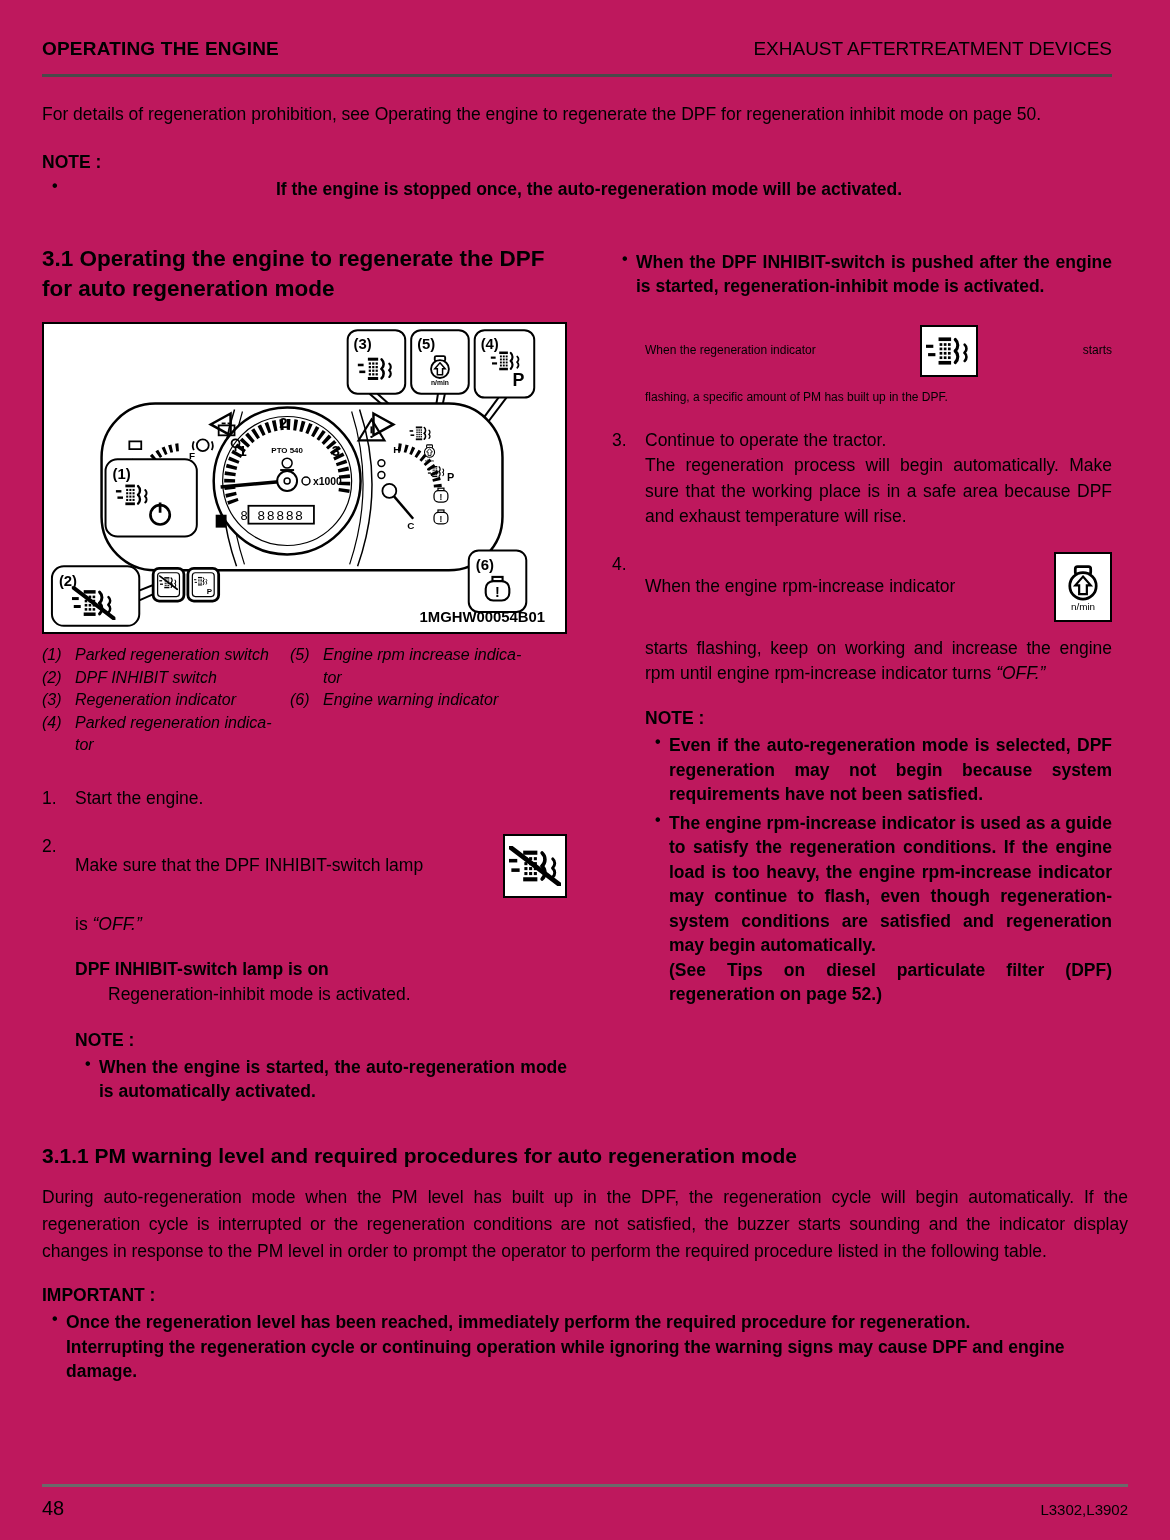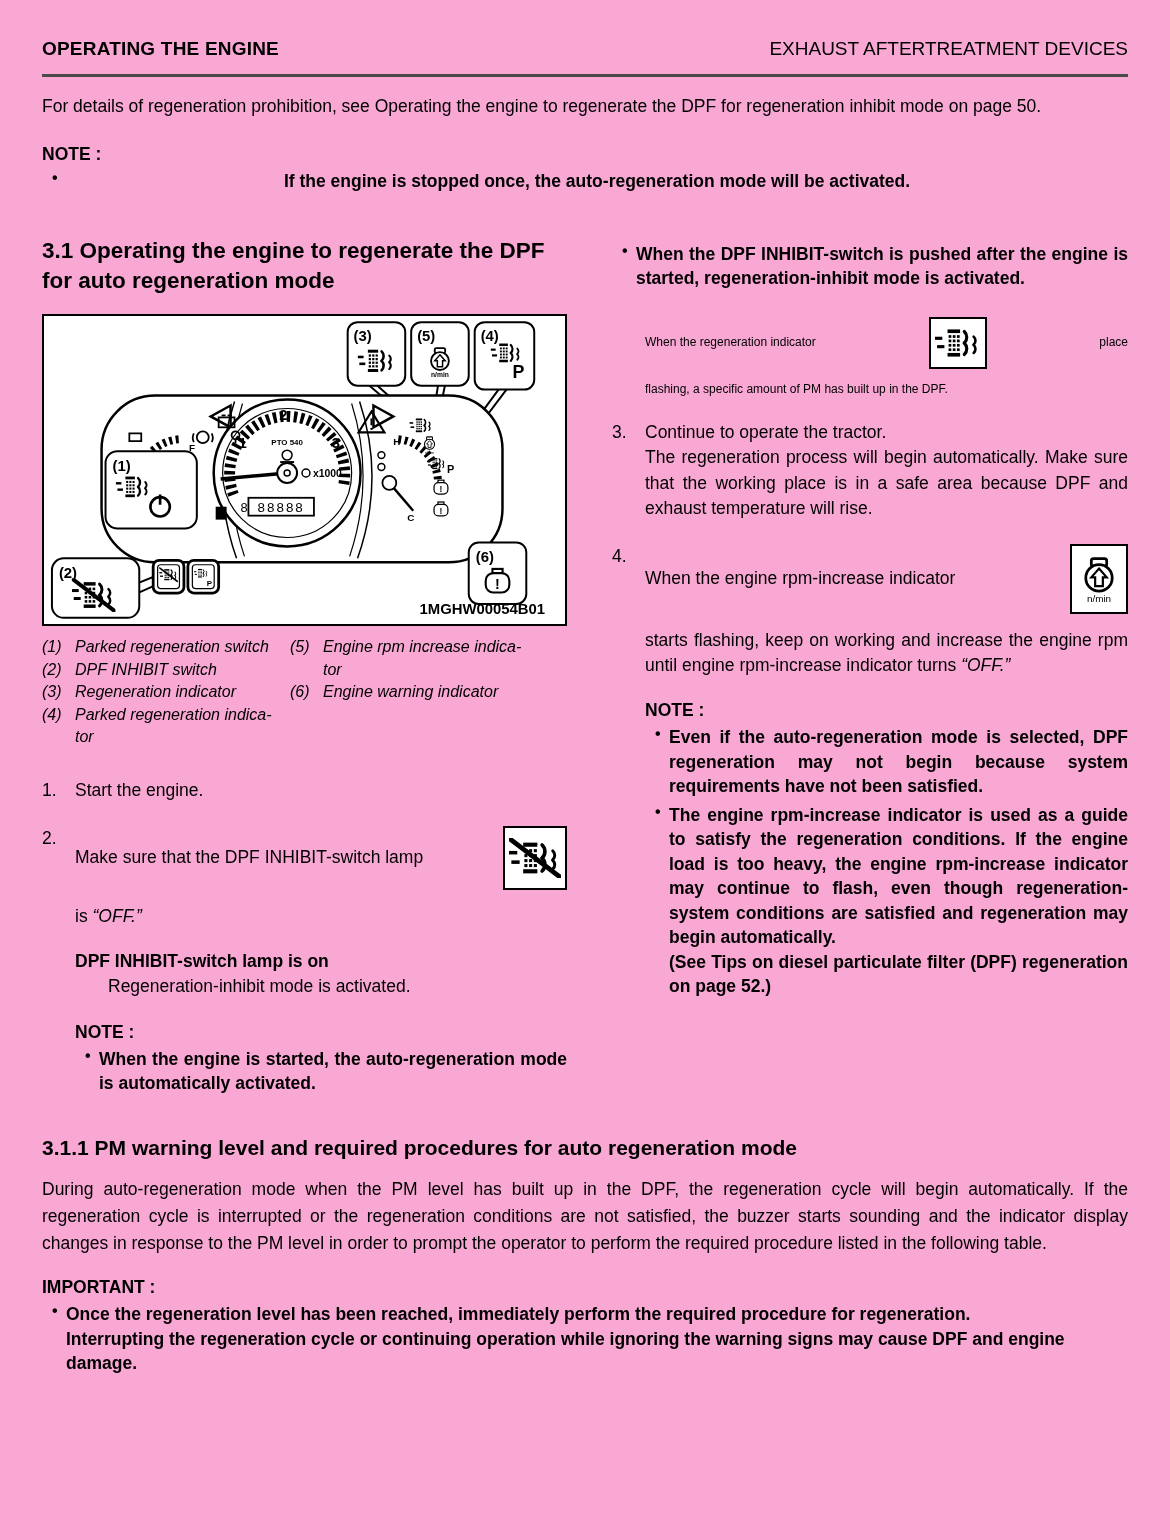--- a/index.html
+++ b/index.html
@@ -1,28 +1,28 @@
 <!DOCTYPE html>
 <html><head>
 <meta charset="utf-8">
 <style>
   * { margin:0; padding:0; box-sizing:border-box; }
   html,body { background:#e8e8e8; }
   body { font-family:"Liberation Sans", sans-serif; color:#000; }
   .page {
-    position:relative; width:1170px; height:1540px; background:#f9a8d4;
-    margin:0 auto; padding:38px 42px 0 42px; overflow:hidden;
+    position:relative; width:1170px; height:1540px; background:#be185d;
+    margin:0 auto; padding:38px 58px 0 42px; overflow:hidden;
   }
   
   .hdr { display:flex; justify-content:space-between; align-items:baseline;
          border-bottom:3px solid #4a4a4a; padding-bottom:14px; }
   .hdr-left  { font-size:19px; font-weight:bold; letter-spacing:.2px; }
   .hdr-right { font-size:19px; font-weight:normal; }
 
-  .intro { margin-top:16px; font-size:17.5px; line-height:1.55; width:1086px; }
+  .intro { margin-top:24px; font-size:17.5px; line-height:1.55; width:1086px; }
 
   .noteblk { margin-top:24px; }
   .noteblk .nlabel { font-weight:bold; font-size:17.5px; }
   .bullet { display:flex; margin-top:4px; }
   .bullet .mark { width:24px; padding-left:10px; font-weight:bold; }
   .bullet .btxt { flex:1; font-weight:bold; font-size:17.5px; line-height:1.4; text-align:justify; }
 
   
   .cols { display:flex; gap:45px; margin-top:42px; }
   .col-l { width:525px; }
@@ -375,21 +375,21 @@
       </div>
 
       <div class="rtext indent">
         <div class="regenline">
           <span>When the regeneration indicator</span>
           <span class="icon-box" style="width:58px;height:52px">
             <svg width="46" height="32" viewBox="0 0 44 30">
                 <use href="#sym-dpf"></use>
               </svg>
           </span>
-          <span>place</span>
+          <span>starts</span>
         </div>
         <p class="jpara" style="margin-top:12px">flashing, a specific amount of PM has built up in the DPF.</p>
       </div>
 
       <div class="step">
         <span class="snum">3.</span>
         <div class="sbody">
           <div>Continue to operate the tractor.</div>
           <p class="jpara">The regeneration process will begin automatically. Make sure that the working place is in a safe area because DPF and exhaust temperature will rise.</p>
         </div>
@@ -436,13 +436,17 @@
     <div class="bullet">
       <span class="mark">•</span>
       <span class="btxt">Once the regeneration level has been reached, immediately perform the required procedure for regeneration.</span>
     </div>
     <div class="bullet" style="margin-top:0">
       <span class="mark"></span>
       <span class="btxt" style="text-align:left">Interrupting the regeneration cycle or continuing operation while ignoring the warning signs may cause DPF and engine damage.</span>
     </div>
   </div>
 
+  <div class="footer">
+    <span class="pgnum">48</span>
+    <span class="model">L3302,L3902</span>
+  </div>
 </div>
 
 </body></html>

